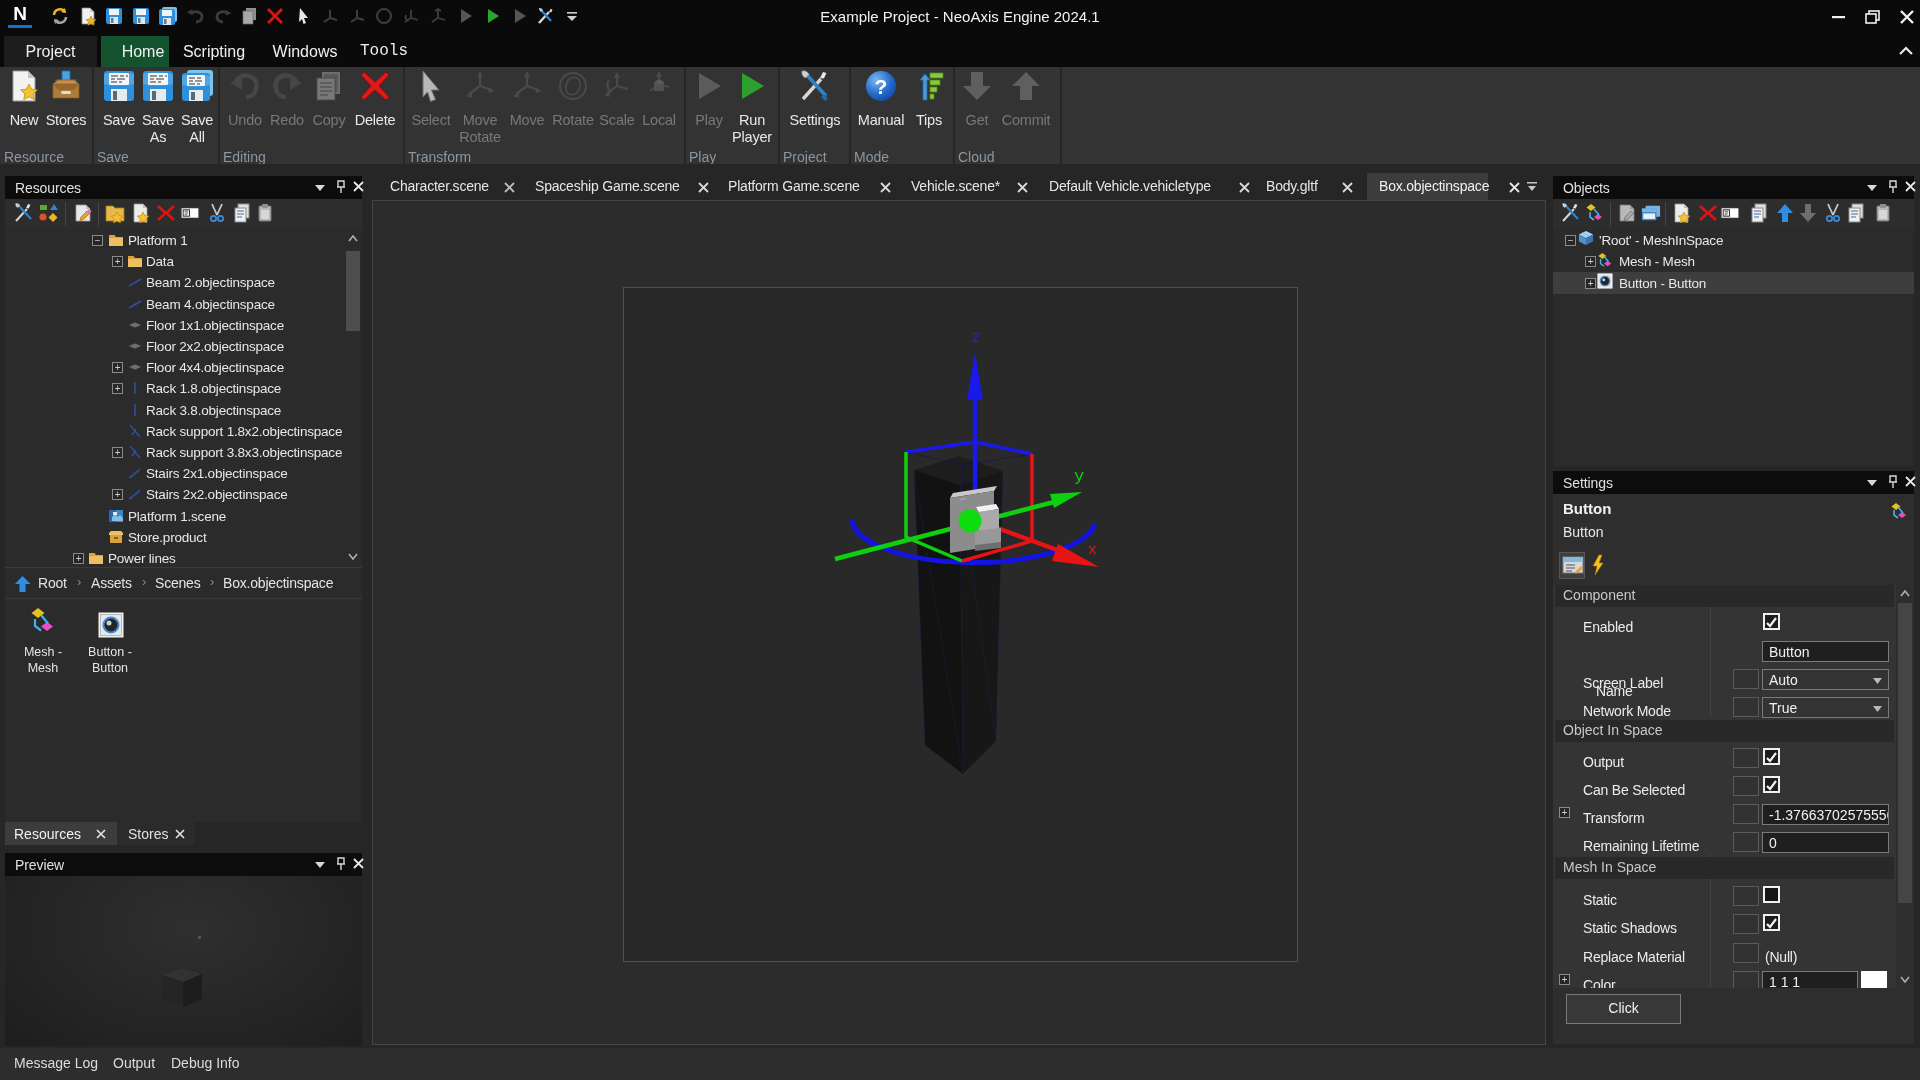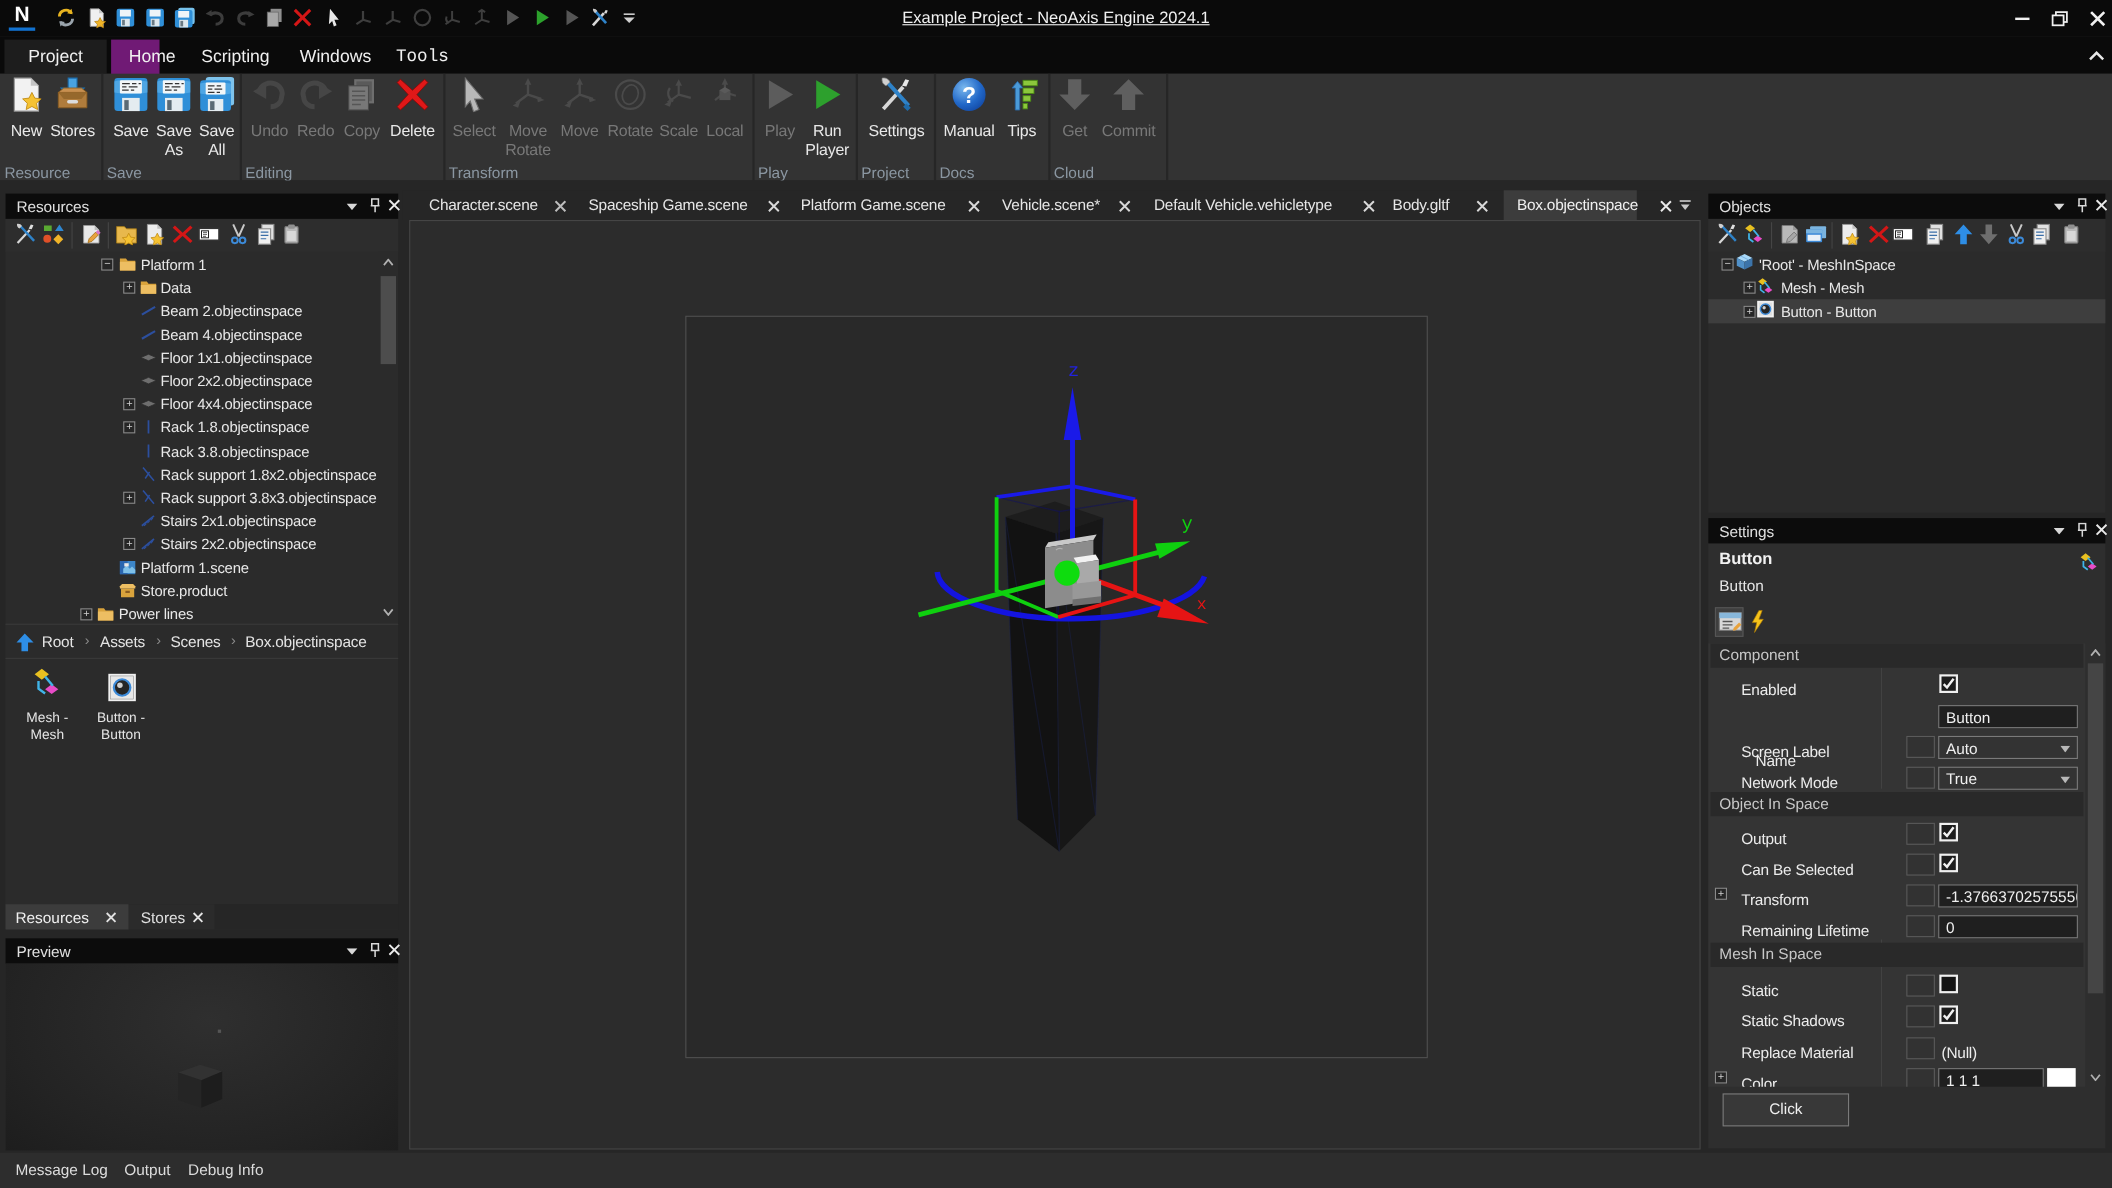--- a/index.html
+++ b/index.html
@@ -2,21 +2,21 @@
 <html><head><meta charset="utf-8">
 <style>
 * { margin:0; padding:0; box-sizing:border-box; }
 html,body { width:1920px; height:1080px; overflow:hidden; background:#262626;
   font-family:"Liberation Sans", sans-serif; }
 .abs { position:absolute; }
 #stage { position:relative; width:1920px; height:1080px; background:#262626; }
 
 
 #titlebar { left:0; top:0; width:1920px; height:33px; background:#0a0a0a; }
-#title-text { left:0; top:8px; width:1920px; text-align:center; color:#f2f2f2; font-size:15px;text-decoration:underline; }
+#title-text { left:0; top:8px; width:1920px; text-align:center; color:#f2f2f2; font-size:15px; }
 .qat { top:5px; height:22px; }
 
 #tabrow { left:0; top:33px; width:1920px; height:34px; background:#0a0a0a; }
 .rtab { position:absolute; top:3px; height:31px; line-height:31px; text-align:center; color:#f0f0f0; font-size:16px; }
 
 #ribbon { left:0; top:67px; width:1920px; height:97px; background:#333333; }
 .rgroup-sep { position:absolute; top:0; width:2px; height:97px; background:#262626; }
 .rlabel { position:absolute; top:45px; color:#e8e8e8; font-size:14.5px; text-align:center; white-space:pre; line-height:17px; letter-spacing:-0.2px; }
 .rlabel.dis { color:#787878; }
 .glabel { position:absolute; top:82px; color:#8b97a2; font-size:14px; text-align:left; }
@@ -159,21 +159,21 @@
         <rect x="5" y="3" width="10" height="9" fill="none" stroke="#f0f0f0" stroke-width="1.6"></rect>
         <rect x="2" y="6" width="10" height="9" fill="#0a0a0a" stroke="#f0f0f0" stroke-width="1.6"></rect>
       </svg>
   <svg class="abs" style="left:1898px;top:8px" width="18" height="18" viewBox="0 0 18 18">
         <path d="M3 3 L15 15 M15 3 L3 15" stroke="#f0f0f0" stroke-width="2.4"></path>
       </svg>
 </div>
 
 <div class="abs" id="tabrow">
   <div class="rtab" style="left:4px;width:93px;background:#1d1d1d;">Project</div>
-  <div class="rtab" style="left:101px;width:44px;background:#701a75;height:34px;padding-left:16px;">Home</div>
+  <div class="rtab" style="left:101px;width:68px;background:#14532d;height:34px;padding-left:16px;">Home</div>
   <div class="rtab" style="left:177px;width:74px;">Scripting</div>
   <div class="rtab" style="left:268px;width:74px;">Windows</div>
   <div class="rtab" style="left:356px;width:56px;font-family:Liberation Mono, monospace;">Tools</div>
   <svg class="abs" style="left:1898px;top:12px" width="16" height="12" viewBox="0 0 16 12">
         <path d="M2 9 L8 3 L14 9" stroke="#e8e8e8" stroke-width="2.2" fill="none"></path>
       </svg>
 </div>
 
 <div class="abs" id="ribbon">
 
@@ -185,21 +185,21 @@
   <div class="rgroup-sep" style="left:849px"></div>
   <div class="rgroup-sep" style="left:953px"></div>
   <div class="rgroup-sep" style="left:1060px"></div>
 
   <div class="glabel" style="left:4px;width:80px;">Resource</div>
   <div class="glabel" style="left:97px;width:120px;">Save</div>
   <div class="glabel" style="left:223px;width:176px;">Editing</div>
   <div class="glabel" style="left:408px;width:271px;">Transform</div>
   <div class="glabel" style="left:689px;width:85px;">Play</div>
   <div class="glabel" style="left:783px;width:62px;">Project</div>
-  <div class="glabel" style="left:854px;width:95px;">Docs</div>
+  <div class="glabel" style="left:854px;width:95px;">Mode</div>
   <div class="glabel" style="left:958px;width:98px;">Cloud</div>
 
   <svg class="ricon" style="left:8px" width="32" height="32" viewBox="0 0 32 32">
         <path d="M5 1 h15 l7 7 v23 h-22 z" fill="#f2f2f2" stroke="#9a9a9a"></path>
         <path d="M20 1 l7 7 h-7 z" fill="#c4c4c4"></path>
         <path d="M21 14 l2.6 5.2 5.8.7 -4.3 4 1.1 5.7 -5.2-2.8 -5.2 2.8 1.1-5.7 -4.3-4 5.8-.7 z" fill="#f5c233" stroke="#c08a10" stroke-width="0.8"></path>
       </svg>
   <div class="rlabel" style="left:-2px;width:52px;">New</div>
   <svg class="ricon" style="left:50px" width="32" height="32" viewBox="0 0 32 32">
         <path d="M12 1 h8 v9 h6.5 L16 21 L5.5 10 h6.5 z" fill="#49a3e2" stroke="#1d6eae" stroke-width="1"></path>

